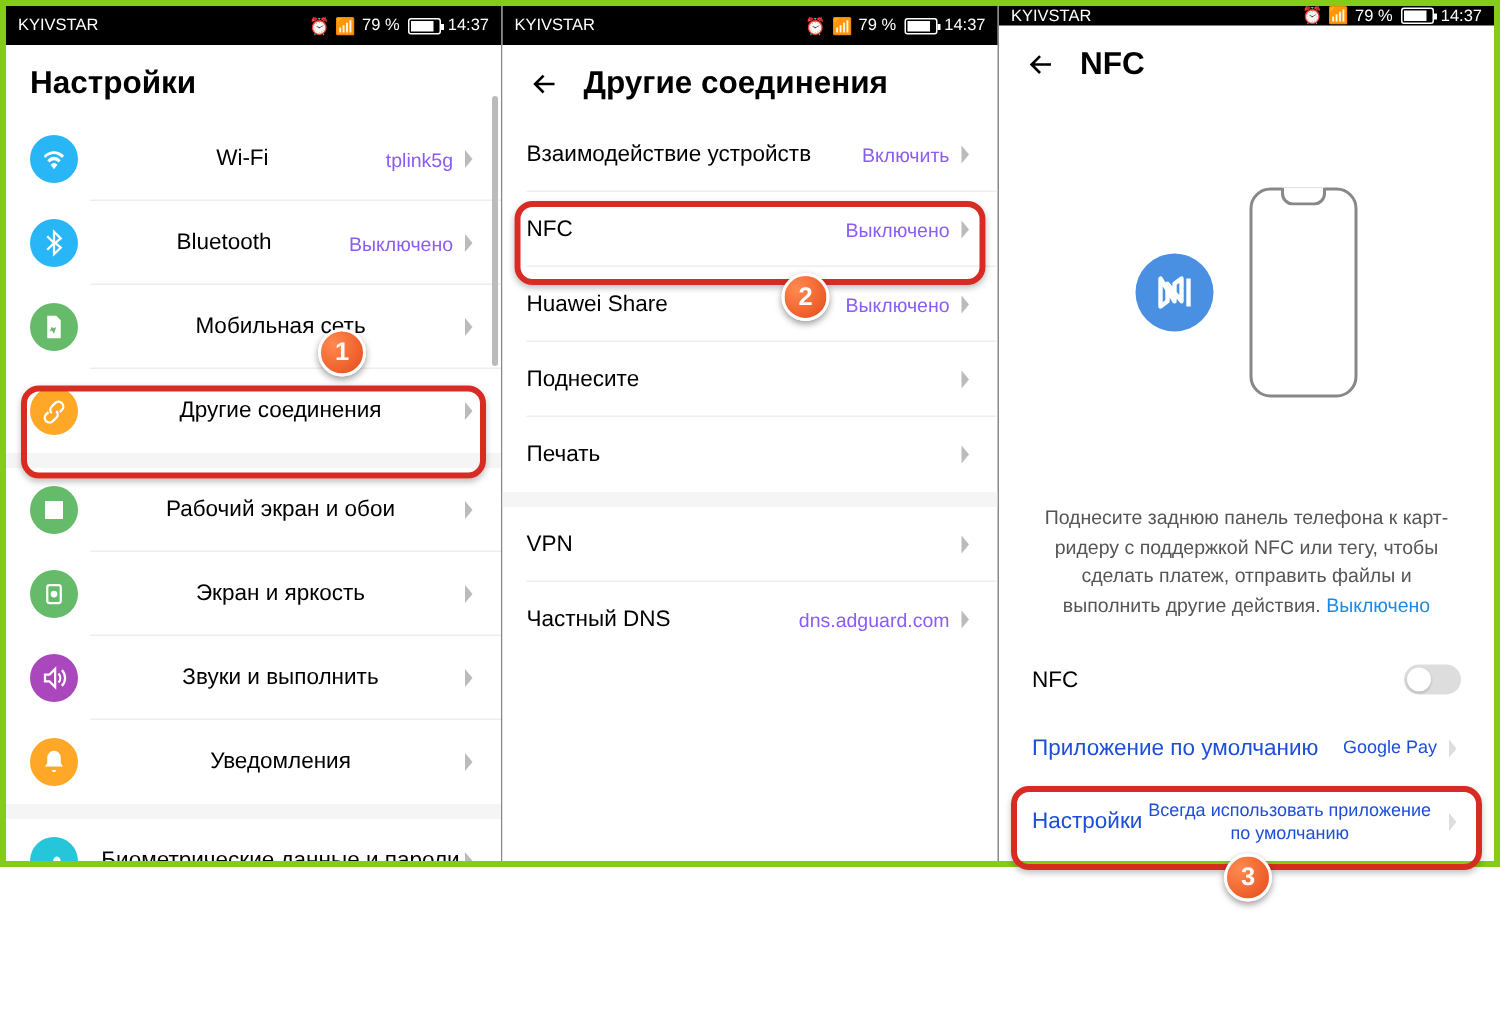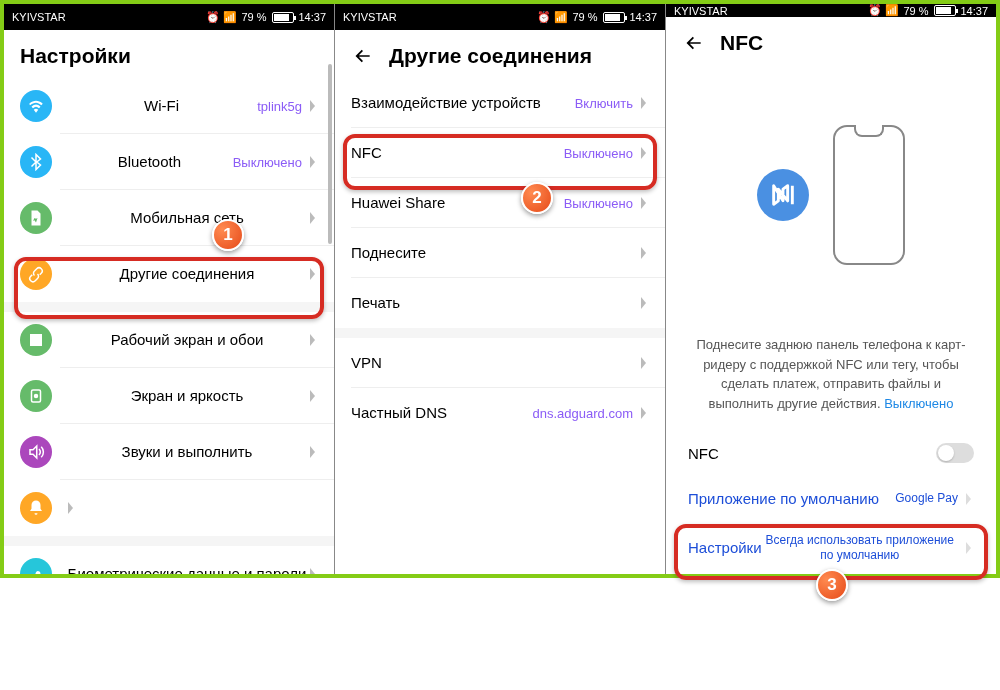--- a/index.html
+++ b/index.html
@@ -162,20 +162,21 @@
         <div class="chevron"><svg viewBox="0 0 10 14">
               <path d="M2 1l5 6-5 6"></path>
             </svg></div>
       </div>
       <div class="item">
         <div class="icon-circle" style="background:#ffa726">
             <svg viewBox="0 0 24 24">
               <path d="M12 2a6 6 0 00-6 6v5l-2 3h16l-2-3V8a6 6 0 00-6-6zm-2 17a2 2 0 004 0h-4z"></path>
             </svg>
           </div>
+        <div class="item-label">Уведомления</div>
         <div class="chevron"><svg viewBox="0 0 10 14">
               <path d="M2 1l5 6-5 6"></path>
             </svg></div>
       </div>
       <div class="group-gap"></div>
       <div class="item item-sep">
         <div class="icon-circle" style="background:#26c6da">
             <svg viewBox="0 0 24 24">
               <path d="M14 8a4 4 0 11-4 4l-6 6v2h4v-2h2v-2l2-2a4 4 0 012-6z"></path>
             </svg>

